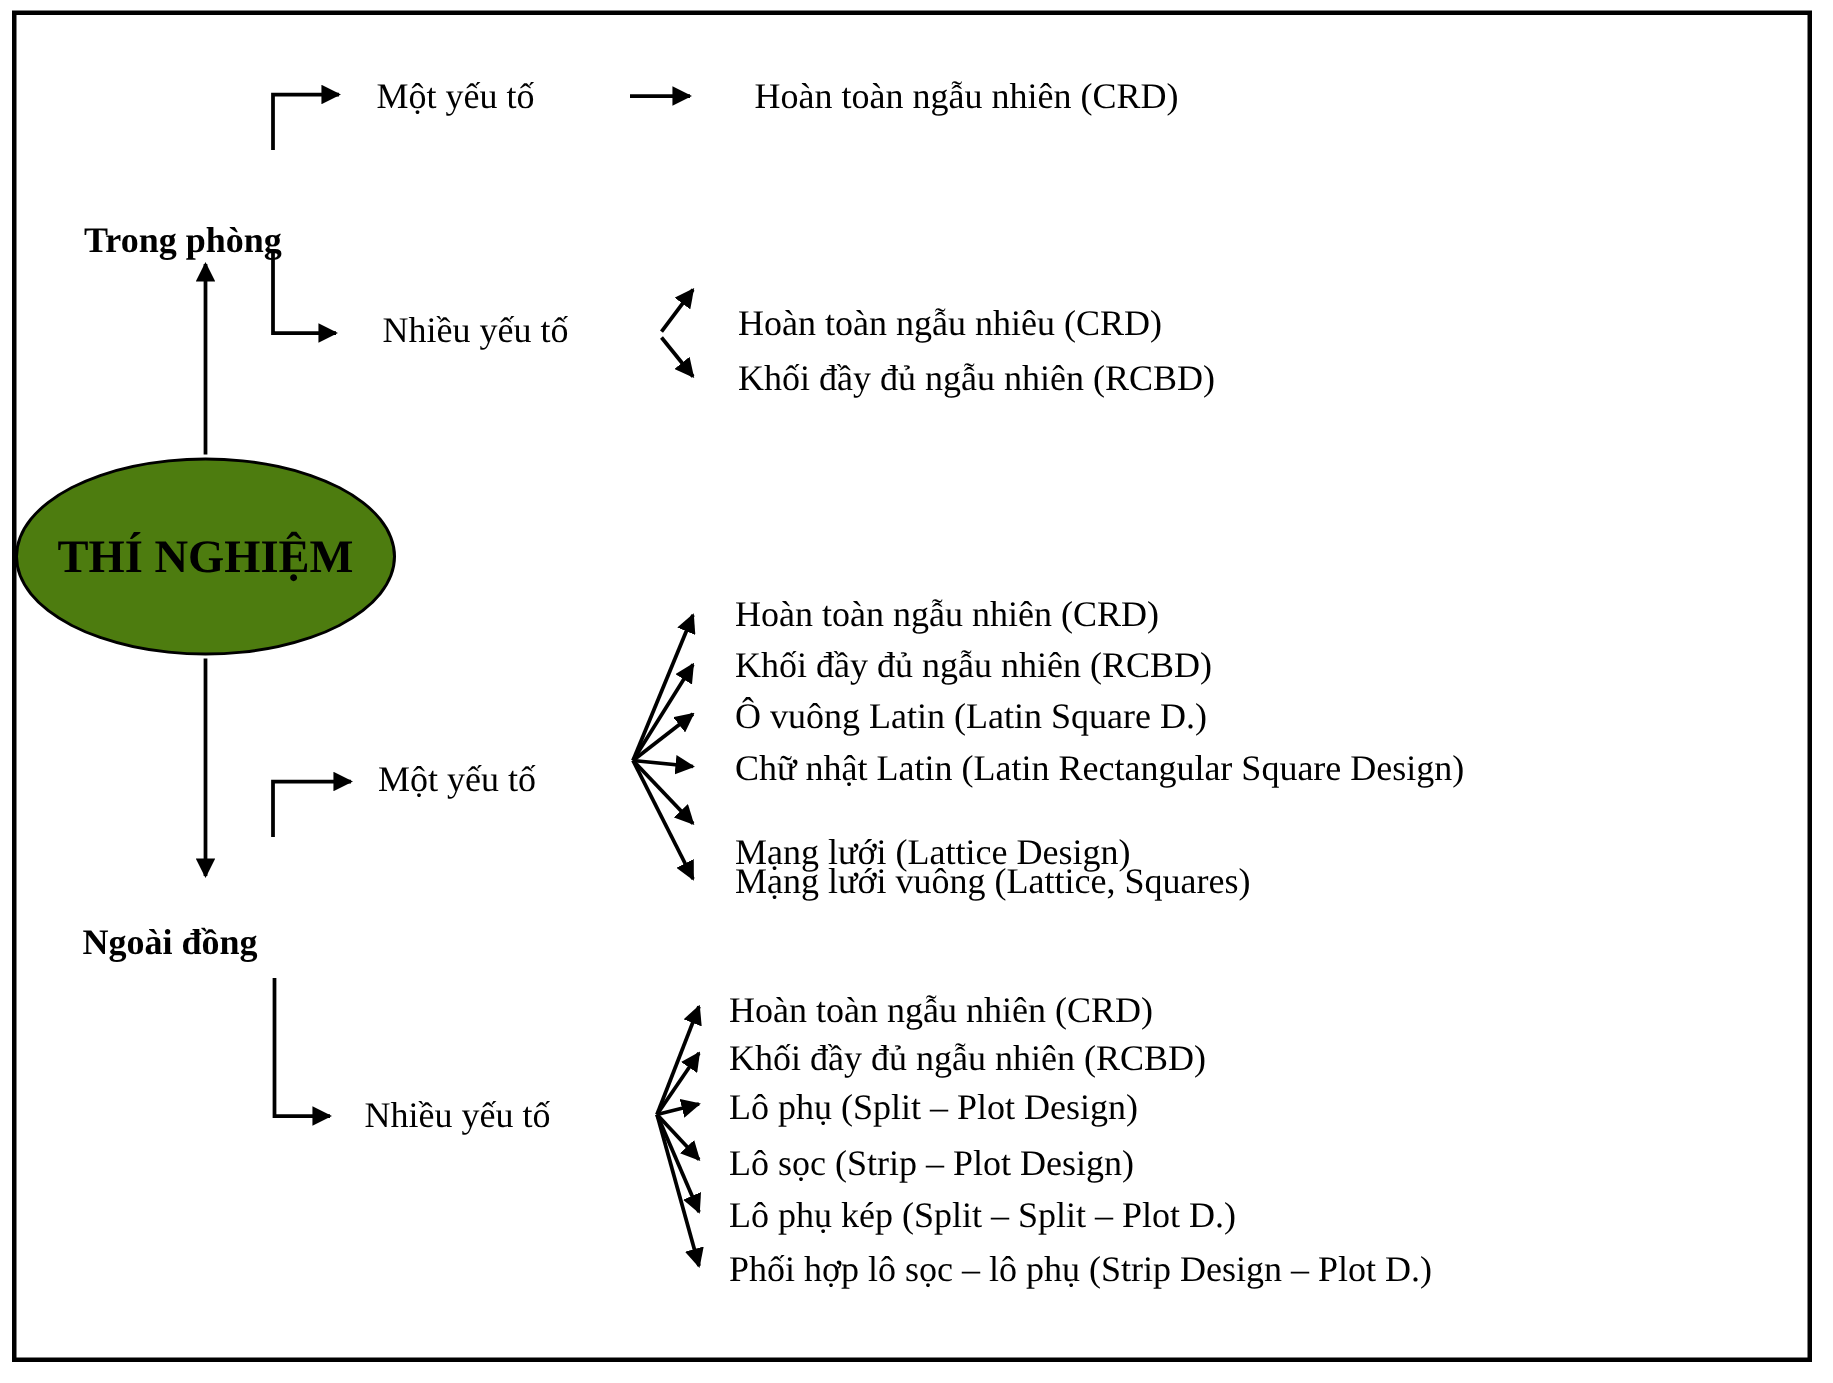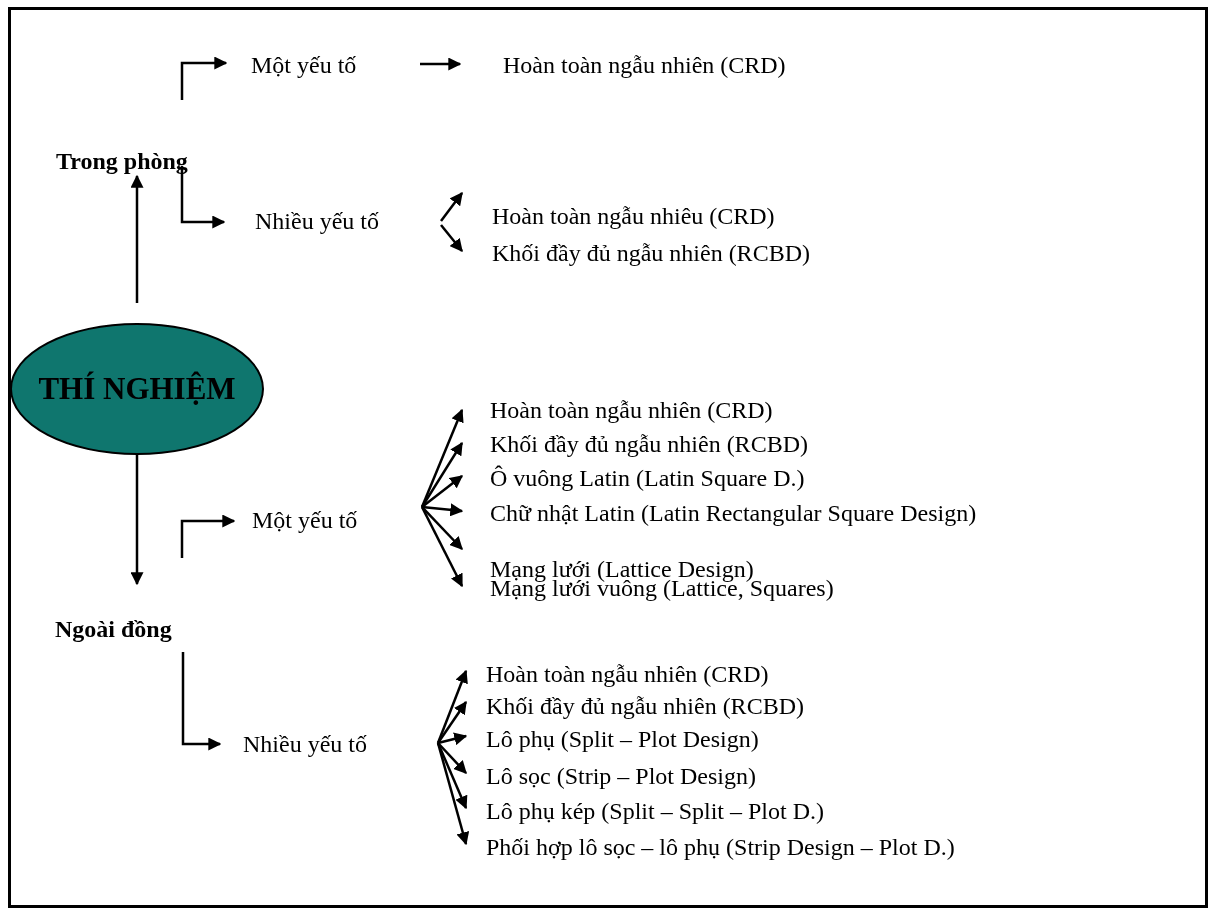--- a/index.html
+++ b/index.html
@@ -12,25 +12,25 @@
   .frame {
     position:absolute; left:8px; top:7px; width:1200px; height:901px;
     border:3px solid #000000; box-sizing:border-box;
   }
   .node {
     position:absolute; white-space:nowrap;
     font-size:24px; line-height:34px;
   }
   .bold { font-weight:bold; }
   .ellipse {
-    position:absolute; left:10px; top:323px; width:254px; height:132px;
+    position:absolute; left:10px; top:305px; width:254px; height:132px;
     border:2px solid #000000; border-radius:50%;
     display:flex; align-items:center; justify-content:center;
     font-weight:bold; font-size:31px; white-space:nowrap;
-    box-sizing:border-box; background:#0f766e;
+    box-sizing:border-box; background:#4d7c0f;
   }
   svg.connectors { position:absolute; left:0; top:0; }
   svg.connectors path { stroke:#000000; stroke-width:2.5; fill:none; }
 </style>
 </head>
 <body>
 
 <div class="frame"></div>
 
 <svg class="connectors" width="1222" height="922" viewBox="0 0 1222 922">

